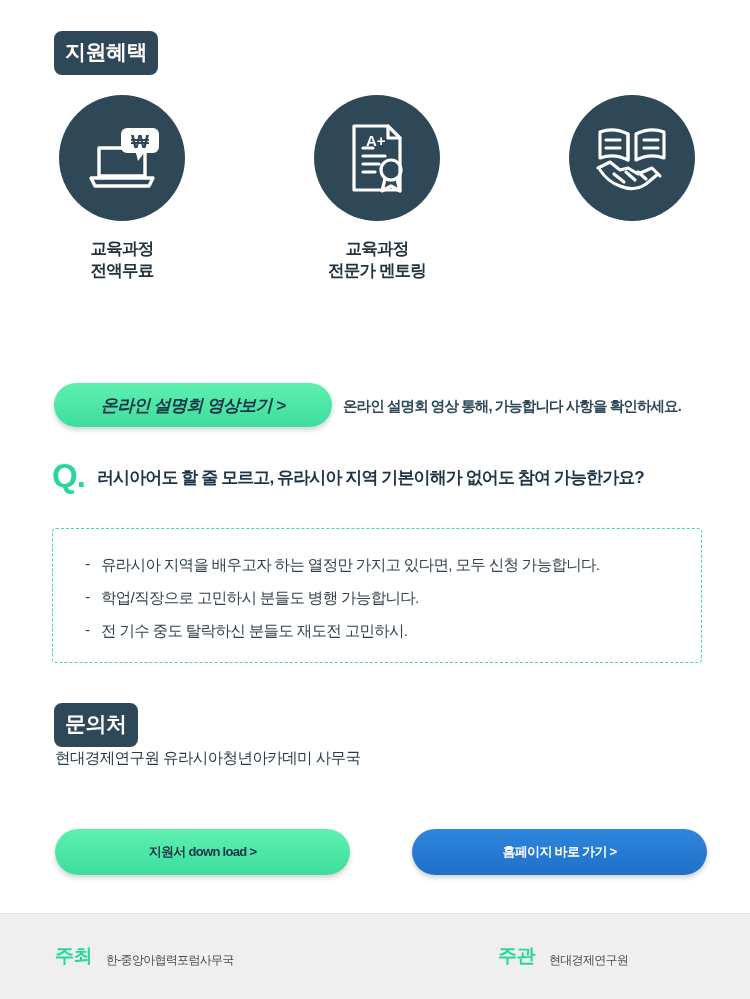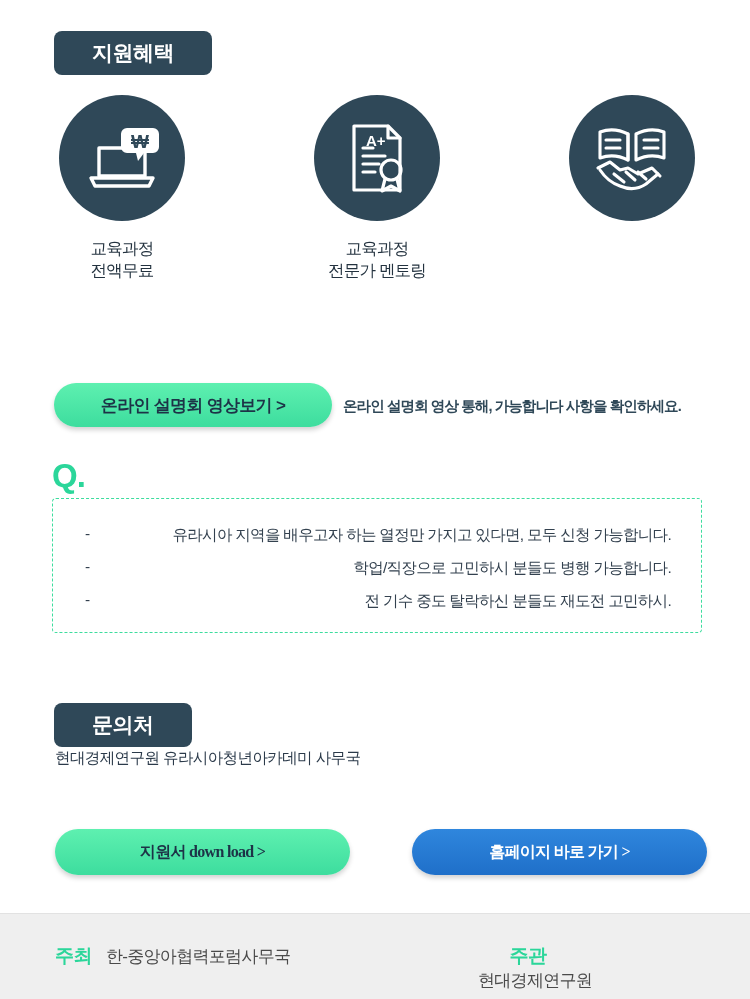--- a/index.html
+++ b/index.html
@@ -23,23 +23,24 @@
   }
 
   
   .pill {
     display: inline-block;
     background: #2f4858;
     color: #ffffff;
     font-size: 21px;
     font-weight: bold;
     letter-spacing: -0.5px;
-    padding: 11px 38px 12px;
+    padding: 11px 11px 12px;
     border-radius: 8px;
     line-height: 1;
+    font-family: Liberation Serif, serif;
   }
 
   
   .benefits-head {
     position: absolute;
     left: 54px;
     top: 31px;
   }
   .benefits-row {
     position: absolute;
@@ -60,21 +61,21 @@
     border-radius: 50%;
     background: #2f4858;
     display: flex;
     align-items: center;
     justify-content: center;
   }
   .benefit .circle svg { display: block; }
   .benefit .caption {
     margin-top: 16px;
     font-size: 16.5px;
-    font-weight: normal;
+    font-weight: bold;
     line-height: 1.35;
     color: #23323f;
     letter-spacing: -0.8px;
     white-space: pre-line;
   }
 
   
   .faq-head {
     position: absolute;
     left: 54px;
@@ -94,20 +95,21 @@
     align-items: center;
     justify-content: center;
     cursor: pointer;
     border: none;
   }
   .video-btn span {
     color: #1d3347;
     font-size: 17px;
     font-weight: bold;
     letter-spacing: -0.7px;
+    font-style: italic;
   }
   .video-note {
     position: absolute;
     left: 343px;
     top: 397px;
     font-size: 14.5px;
     font-weight: bold;
     color: #2f4858;
     letter-spacing: -0.9px;
   }
@@ -128,28 +130,27 @@
     top: 466px;
     font-size: 17px;
     font-weight: bold;
     color: #1d3347;
     letter-spacing: -0.9px;
   }
 
   .answer-box {
     position: absolute;
     left: 52px;
-    top: 498px;
+    top: 528px;
     width: 650px;
     height: 135px;
     border: 1px dashed #3ddd9e;
     border-radius: 4px;
     box-sizing: border-box;
     padding: 26px 30px 0 30px;
-    text-align: right;
   }
   .answer-item {
     font-size: 15.5px;
     color: #33414f;
     letter-spacing: -0.7px;
     margin-bottom: 12px;
     padding-left: 18px;
     position: relative;
   }
   .answer-item::before {
@@ -208,53 +209,52 @@
     left: 0;
     background: linear-gradient(to bottom, #5ef0b0 0%, #3ddd9e 100%);
   }
   .cta.green span { color: #1d3347; }
   .cta.blue {
     left: 357px;
     background: linear-gradient(to bottom, #2f86dd 0%, #1f6fc9 100%);
   }
   .cta.blue span { color: #ffffff; }
   .cta span {
-    font-size: 16px;
+    font-size: 13px;
     font-weight: bold;
     letter-spacing: -0.7px;
-    font-family: Liberation Serif, serif;
   }
 
   
   .footer {
     position: absolute;
     left: 0;
     top: 913px;
     width: 750px;
     height: 86px;
     background: #efefef;
     border-top: 1px solid #e2e2e2;
   }
   .footer-group {
     position: absolute;
     top: 29px;
     display: flex;
-    align-items: center;
+    align-items: flex-end;
   }
   .footer-group.left { left: 55px; }
-  .footer-group.right { left: 478px; flex-direction: column; }
+  .footer-group.right { left: 498px; }
   .footer-label {
     font-size: 19px;
     font-weight: bold;
     color: #2bd69a;
     letter-spacing: -0.5px;
     margin-right: 14px;
   }
   .footer-value {
-    font-size: 17px;
+    font-size: 12px;
     color: #4a4a4a;
     letter-spacing: -0.7px;
   }
 </style>
 </head>
 <body>
 
 <div class="page">
 
   <div class="benefits-head">
@@ -322,20 +322,21 @@
 
   </div>
 
 
   <div class="video-btn">
     <span>온라인 설명회 영상보기  &gt;</span>
   </div>
   <div class="video-note">온라인 설명회 영상 통해, 가능합니다 사항을 확인하세요.</div>
 
   <div class="q-mark">Q.</div>
+  <div class="q-text">러시아어도 할 줄 모르고, 유라시아 지역 기본이해가 없어도 참여 가능한가요?</div>
 
   <div class="answer-box">
     <div class="answer-item">유라시아 지역을 배우고자 하는 열정만 가지고 있다면, 모두 신청 가능합니다.</div>
     <div class="answer-item">학업/직장으로 고민하시 분들도 병행 가능합니다.</div>
     <div class="answer-item">전 기수 중도 탈락하신 분들도 재도전 고민하시.</div>
   </div>
 
   <div class="contact-head">
     <span class="pill">문의처</span>
   </div>

